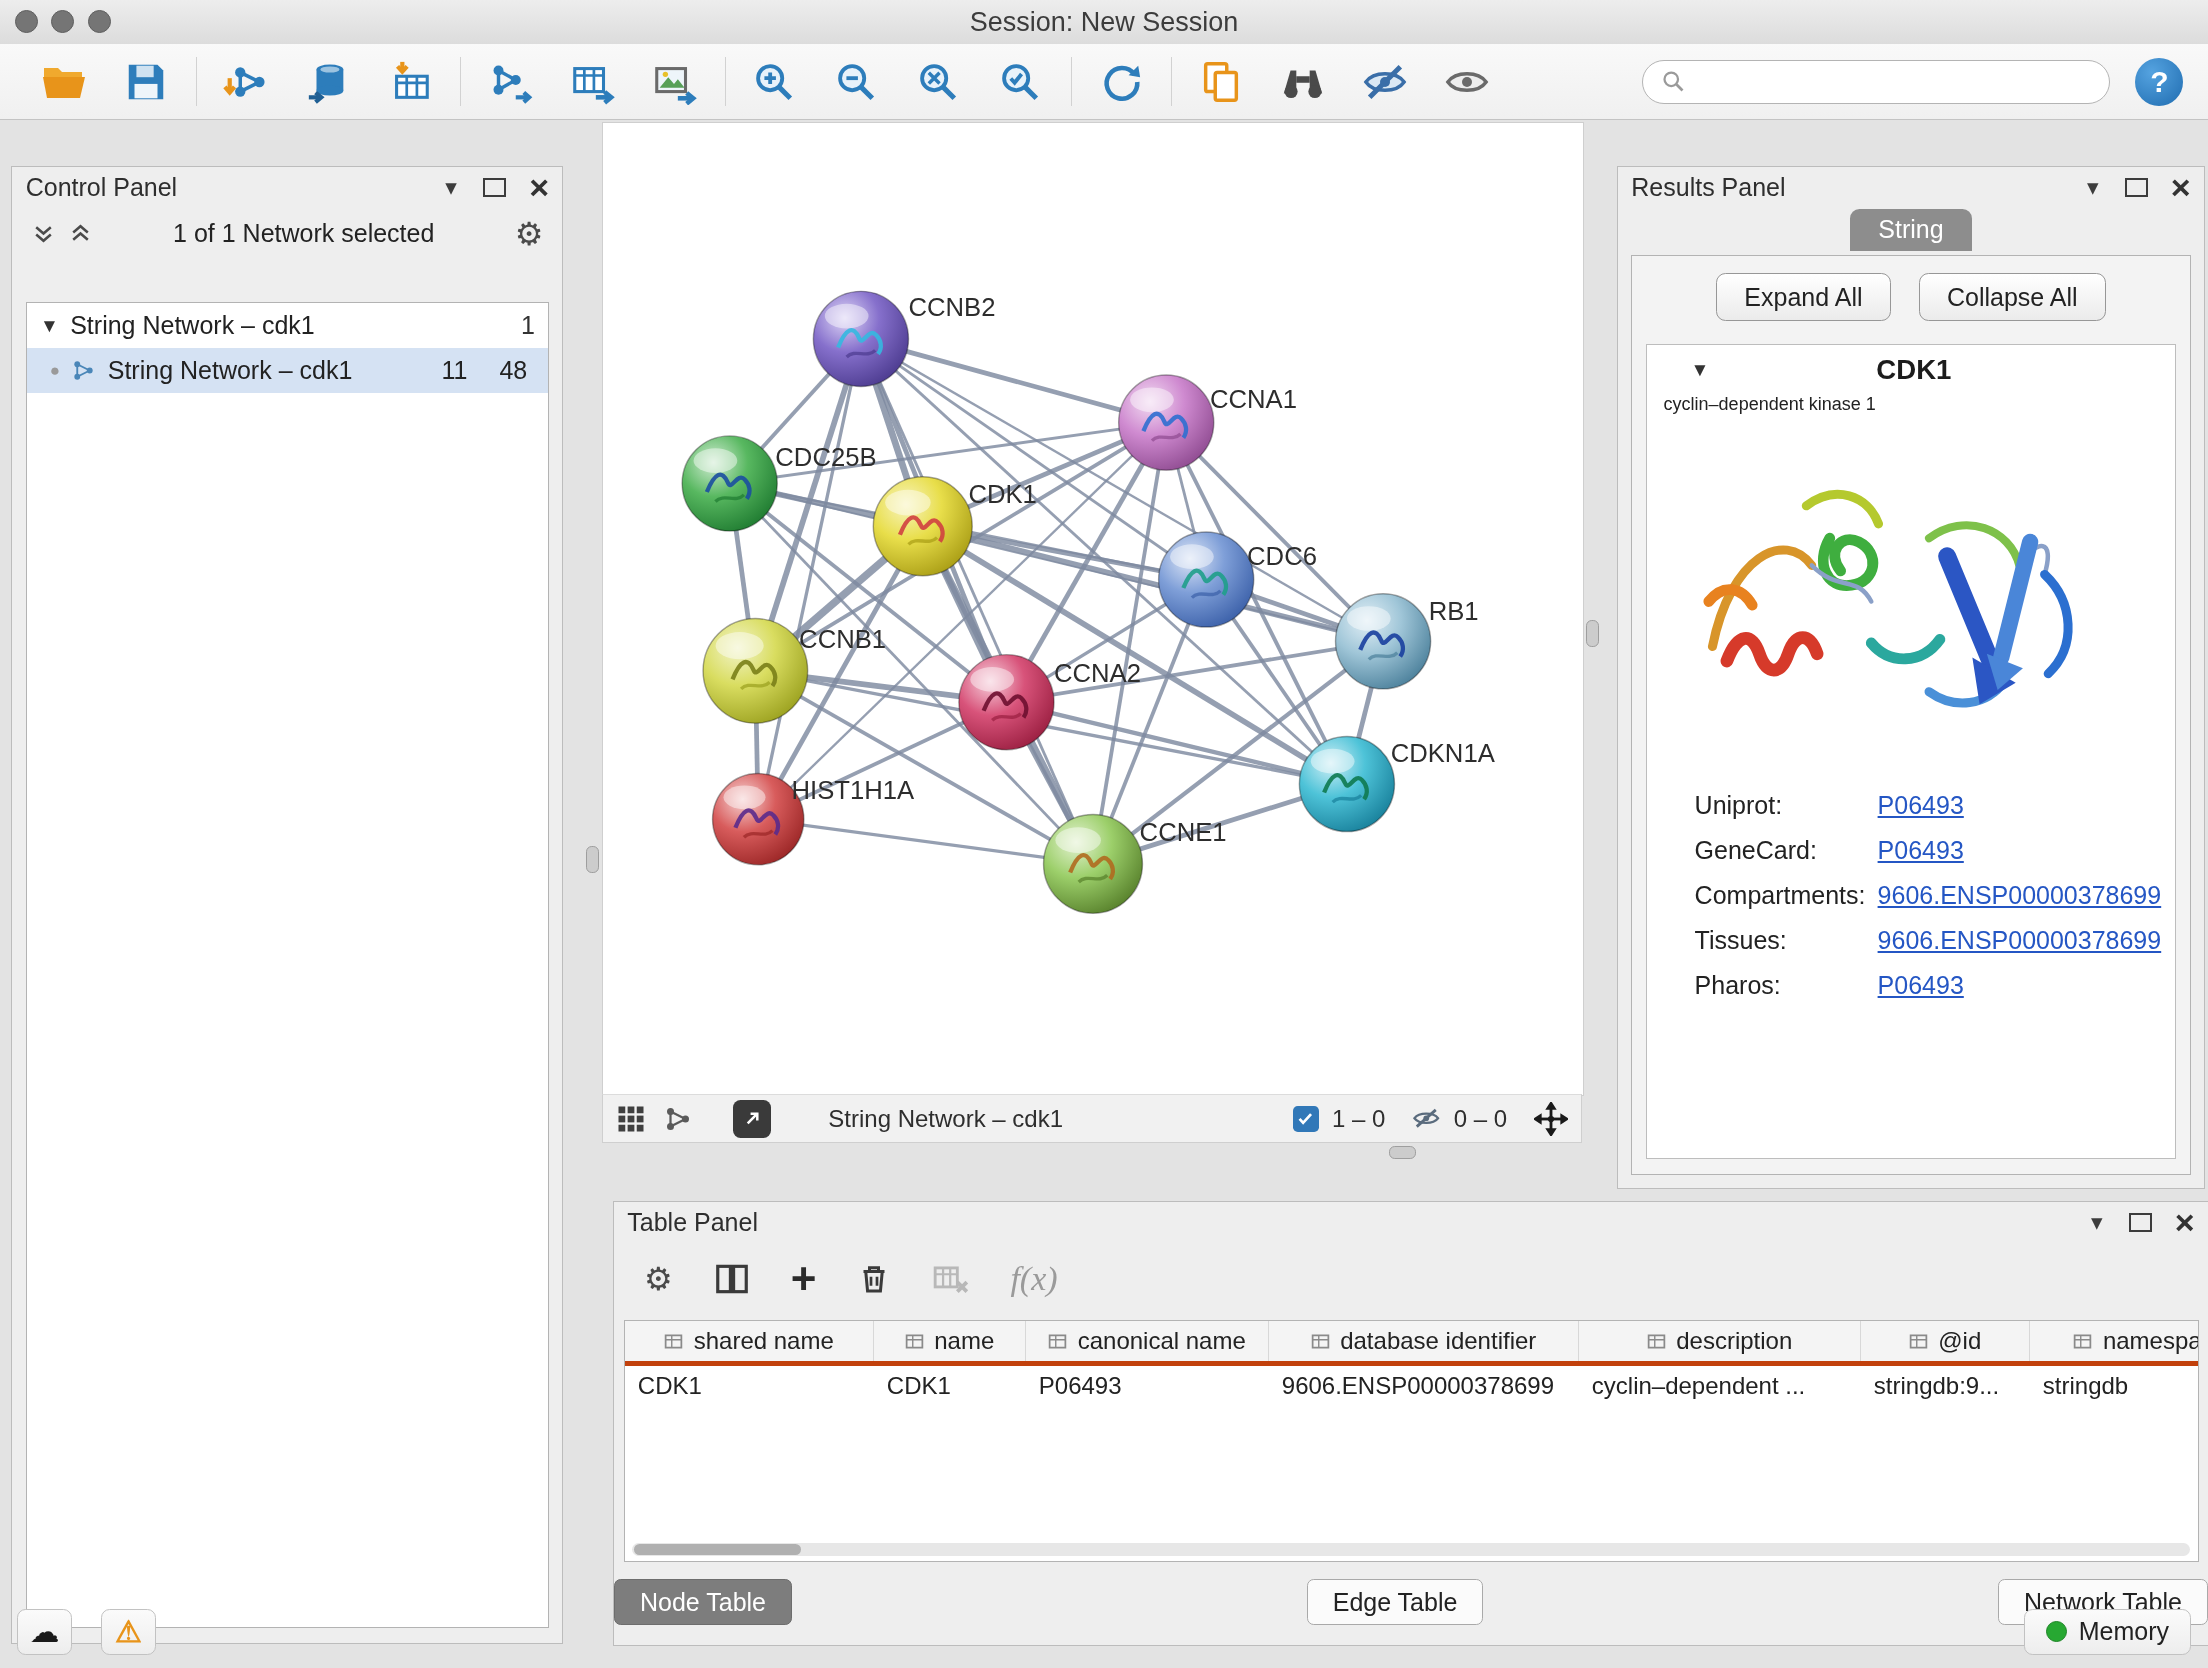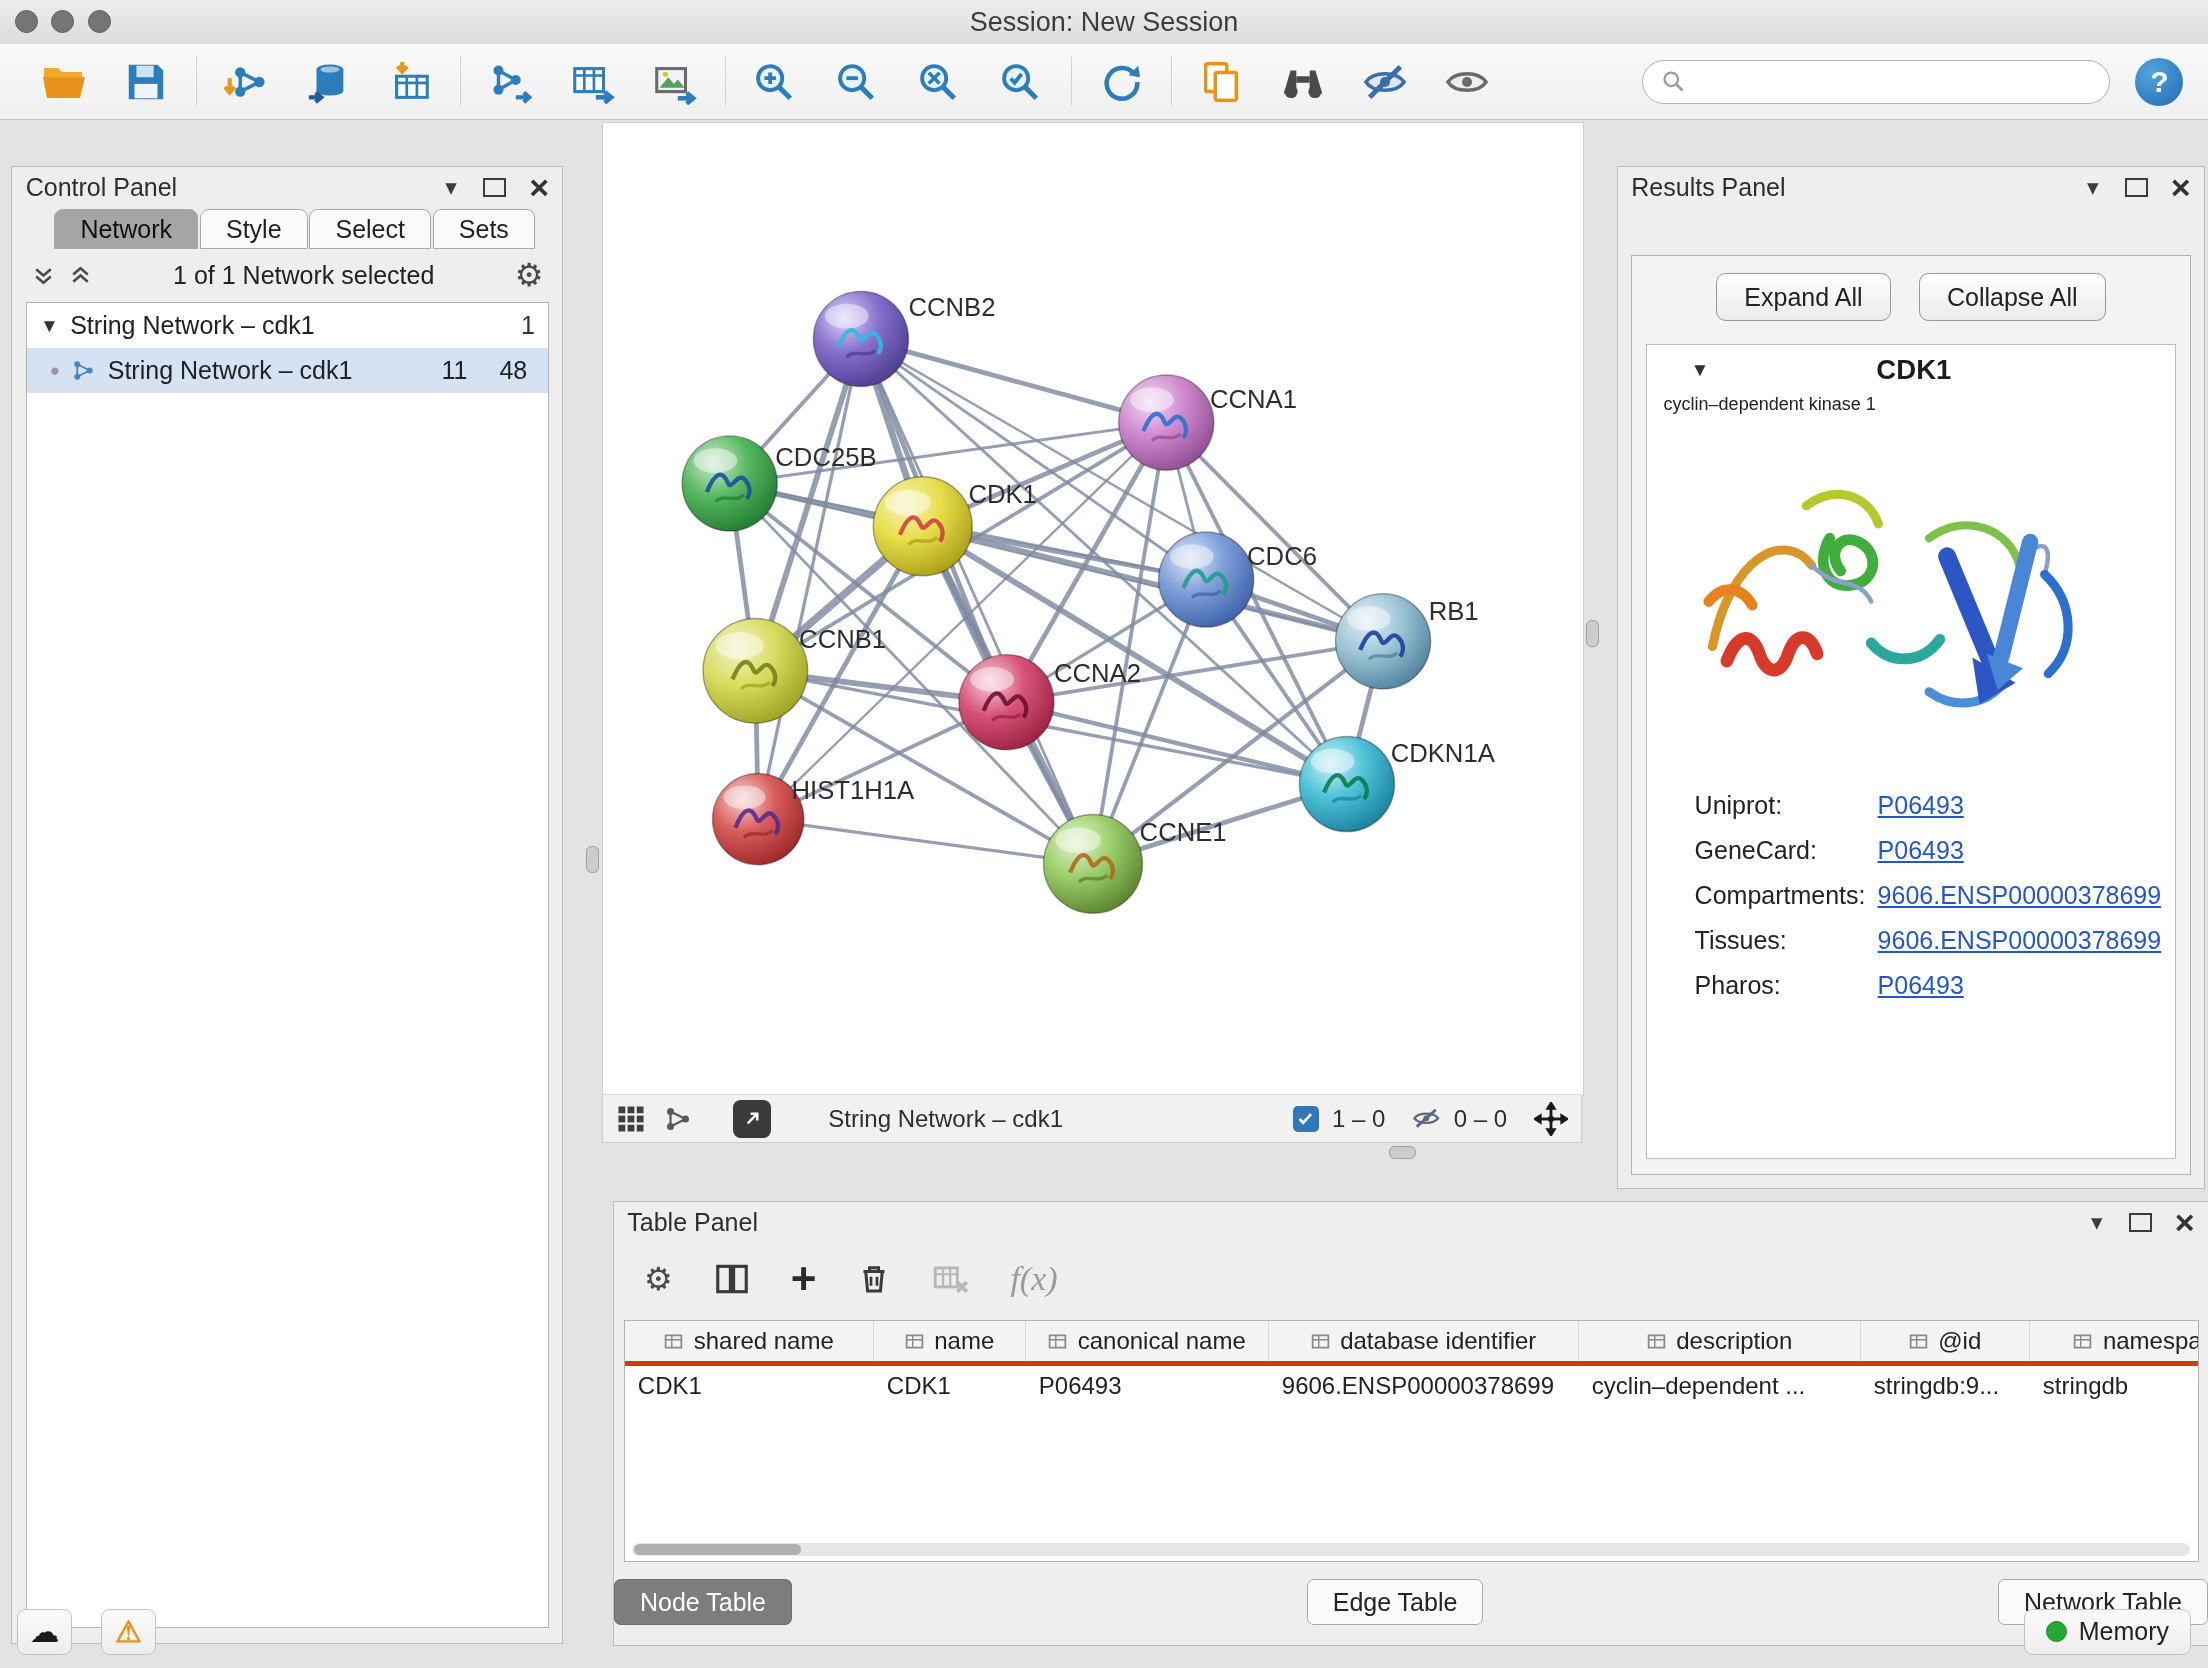--- a/index.html
+++ b/index.html
@@ -285,26 +285,20 @@
   <div class="help-btn">?</div>
 </div>
 
 <div class="panel" id="control-panel">
   <div class="phead">
     <span>Control Panel</span>
     <span class="spacer"></span>
     <span class="ph-caret">▾</span>
     <span class="ph-float"></span>
     <span class="ph-close">×</span>
-  </div>
-  <div class="cp-tabs">
-    <div class="cp-tab sel">Network</div>
-    <div class="cp-tab">Style</div>
-    <div class="cp-tab">Select</div>
-    <div class="cp-tab">Sets</div>
   </div>
   <div class="cp-selrow">
     <svg width="25" height="25" viewBox="0 0 24 24">
         <g fill="none" stroke="#4a4a4a" stroke-width="2.4">
           <path d="M5 6l7 6 7-6"></path>
           <path d="M5 13l7 6 7-6"></path>
         </g>
       </svg>
     <svg width="25" height="25" viewBox="0 0 24 24" style="margin-left:11.4px">
         <g fill="none" stroke="#4a4a4a" stroke-width="2.4">
@@ -616,20 +610,23 @@
   </span>
 </div>
 
 <div class="panel" id="results-panel">
   <div class="phead">
     <span>Results Panel</span>
     <span class="spacer"></span>
     <span class="ph-caret">▾</span>
     <span class="ph-float"></span>
     <span class="ph-close">×</span>
+  </div>
+  <div class="rp-tabrow">
+    <span class="rp-tab">String</span>
   </div>
   <div class="rp-box">
     <div class="rp-buttons">
       <span class="rp-btn">Expand All</span>
       <span class="rp-btn">Collapse All</span>
     </div>
     <div class="rp-white">
       <div class="rp-generow">
         <span class="tri">▼</span>
         <span class="rp-gene">CDK1</span>

